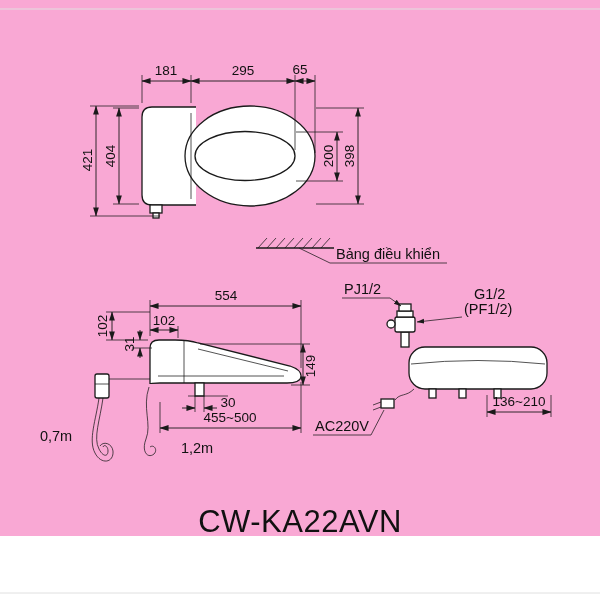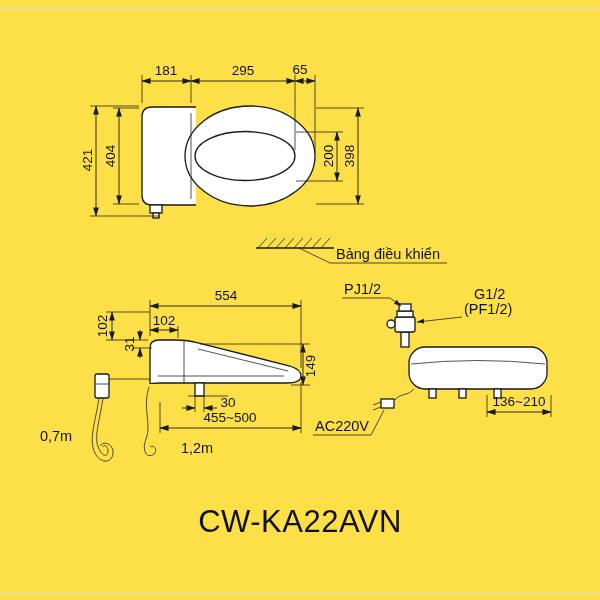--- a/index.html
+++ b/index.html
@@ -1,17 +1,17 @@
 <!DOCTYPE html>
 <html><head>
 <meta charset="utf-8">
 <style>
   html,body{margin:0;padding:0;background:#fff;}
   body{width:600px;height:600px;overflow:hidden;font-family:"Liberation Sans","DejaVu Sans",sans-serif;}
-  .canvas{position:relative;width:600px;height:600px;background:#fde047;}
+  .canvas{position:relative;width:600px;height:536px;background:#f9a8d4;}
   svg{display:block;}
   .ln{stroke:#1a1a1a;stroke-width:1.3;fill:none;}
   .lnf{stroke:#1a1a1a;stroke-width:1.3;fill:#fff;}
   .thin{stroke:#1a1a1a;stroke-width:0.75;fill:none;}
   .dim{stroke:#1a1a1a;stroke-width:0.9;fill:none;}
   .edge{stroke:#e0e0e0;stroke-width:1;}
   text{fill:#111;}
   .d{font-family:"Liberation Sans","DejaVu Sans",sans-serif;font-size:13.5px;}
   .ann{font-family:"Liberation Sans","DejaVu Sans",sans-serif;font-size:14.5px;}
   .big{font-family:"Liberation Sans","DejaVu Sans",sans-serif;font-size:31px;letter-spacing:0.5px;}

